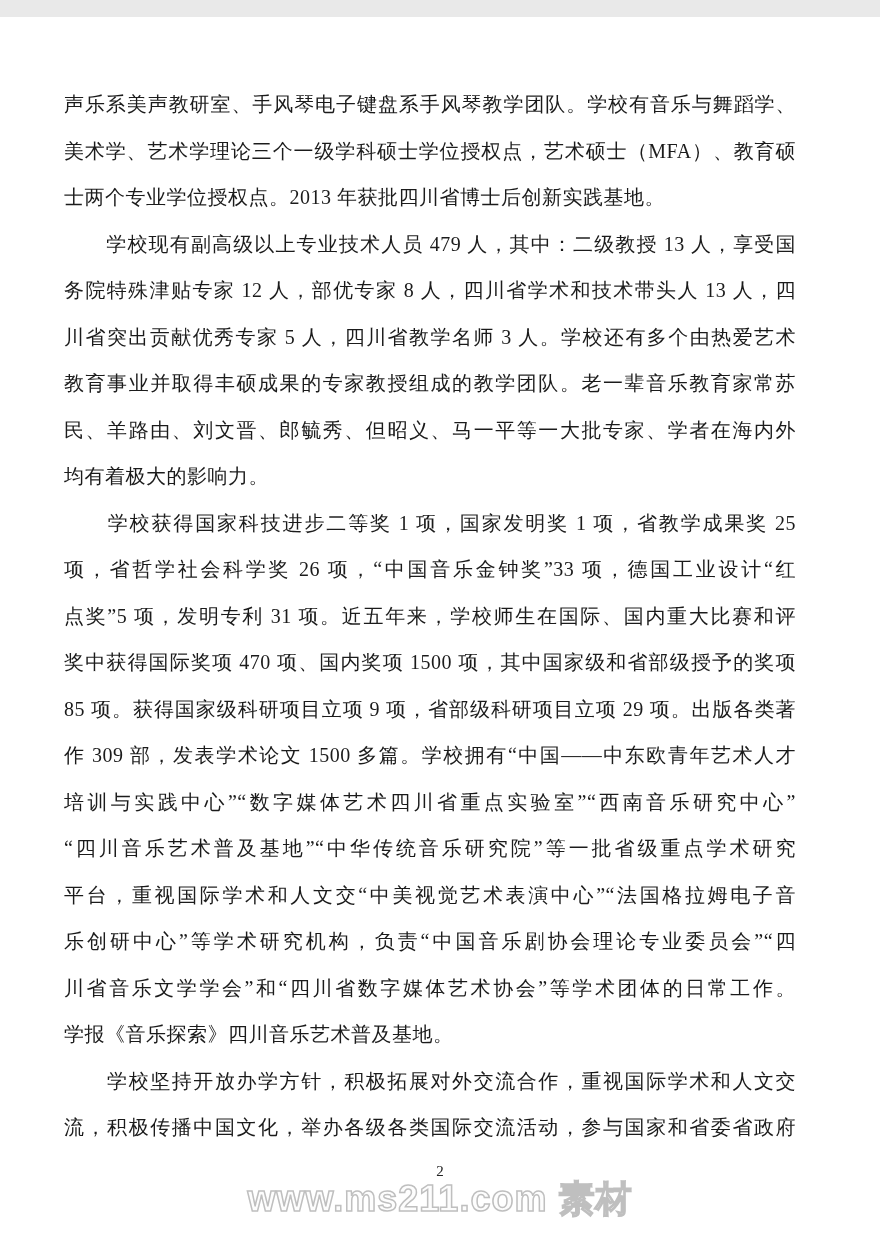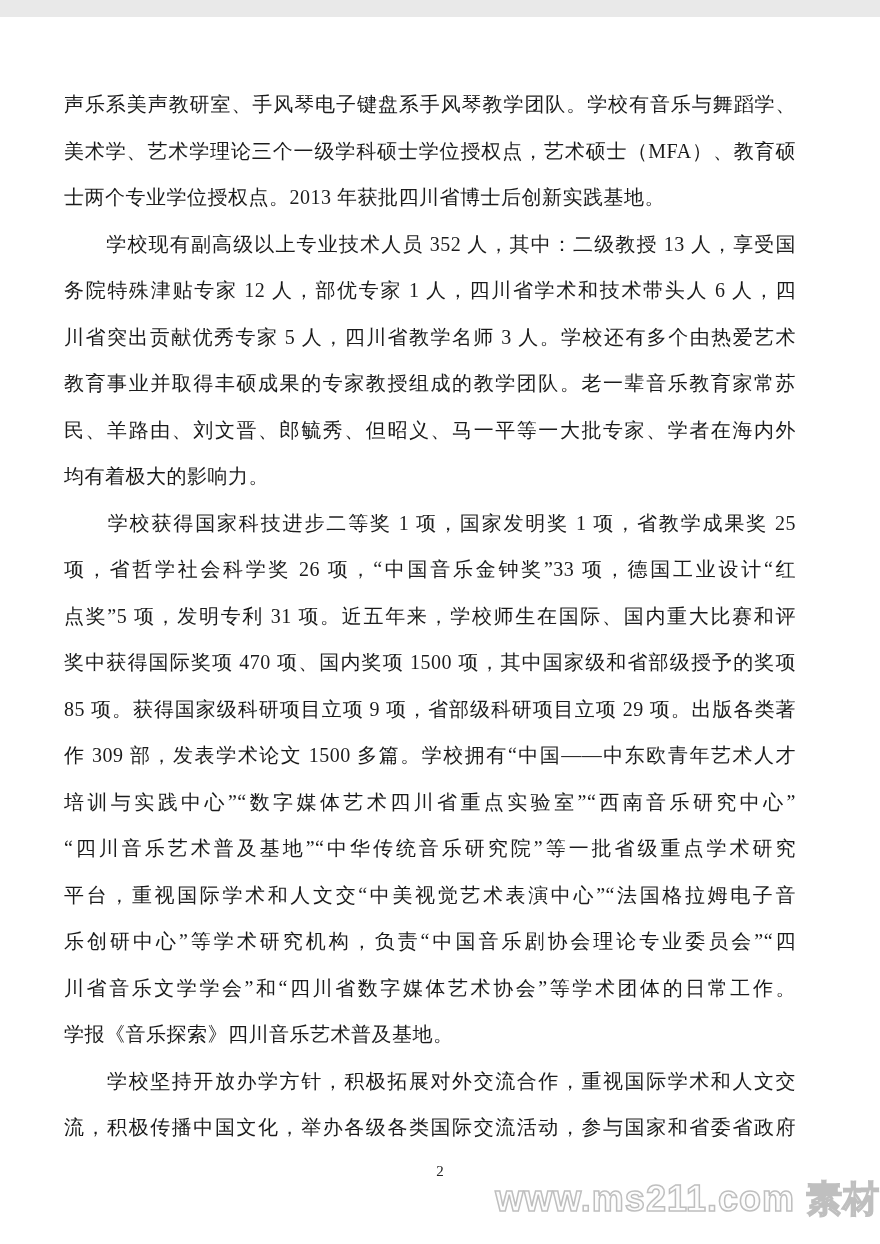--- a/index.html
+++ b/index.html
@@ -42,21 +42,21 @@
     text-align: center;
     font-size: 15px;
     color: #222222;
     font-family: "Liberation Serif", "DejaVu Serif", serif;
   }
   .watermark {
     position: absolute;
     top: 1158px;
     left: 0;
     width: 100%;
-    text-align: right;
+    text-align: center;
     font-family: "Liberation Sans", "DejaVu Sans", sans-serif;
     font-weight: bold;
     font-size: 36px;
     letter-spacing: 1px;
     color: #d6d6d6;
     white-space: nowrap;
     pointer-events: none;
   }
   @supports (-webkit-text-stroke: 1px #000) {
     .watermark {
@@ -66,22 +66,22 @@
   }
 </style>
 </head>
 <body>
 
 <div class="page">
   <div class="textblock">
       <div class="line">声乐系美声教研室、手风琴电子键盘系手风琴教学团队。学校有音乐与舞蹈学、</div>
       <div class="line">美术学、艺术学理论三个一级学科硕士学位授权点，艺术硕士（MFA）、教育硕</div>
       <div class="line end">士两个专业学位授权点。2013 年获批四川省博士后创新实践基地。</div>
-      <div class="line">　　学校现有副高级以上专业技术人员 352 人，其中：二级教授 13 人，享受国</div>
-      <div class="line">务院特殊津贴专家 12 人，部优专家 1 人，四川省学术和技术带头人 6 人，四</div>
+      <div class="line">　　学校现有副高级以上专业技术人员 479 人，其中：二级教授 13 人，享受国</div>
+      <div class="line">务院特殊津贴专家 12 人，部优专家 8 人，四川省学术和技术带头人 13 人，四</div>
       <div class="line">川省突出贡献优秀专家 5 人，四川省教学名师 3 人。学校还有多个由热爱艺术</div>
       <div class="line">教育事业并取得丰硕成果的专家教授组成的教学团队。老一辈音乐教育家常苏</div>
       <div class="line">民、羊路由、刘文晋、郎毓秀、但昭义、马一平等一大批专家、学者在海内外</div>
       <div class="line end">均有着极大的影响力。</div>
       <div class="line">　　学校获得国家科技进步二等奖 1 项，国家发明奖 1 项，省教学成果奖 25</div>
       <div class="line">项，省哲学社会科学奖 26 项，“中国音乐金钟奖”33 项，德国工业设计“红</div>
       <div class="line">点奖”5 项，发明专利 31 项。近五年来，学校师生在国际、国内重大比赛和评</div>
       <div class="line">奖中获得国际奖项 470 项、国内奖项 1500 项，其中国家级和省部级授予的奖项</div>
       <div class="line">85 项。获得国家级科研项目立项 9 项，省部级科研项目立项 29 项。出版各类著</div>
       <div class="line">作 309 部，发表学术论文 1500 多篇。学校拥有“中国——中东欧青年艺术人才</div>

